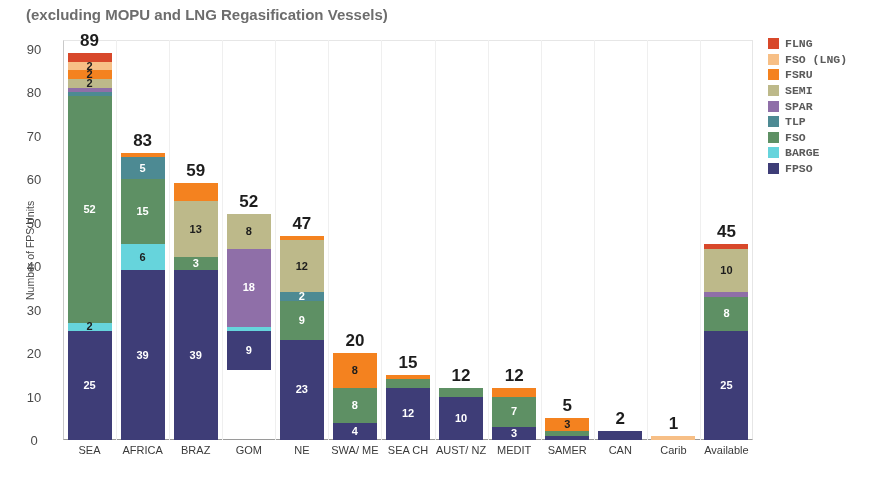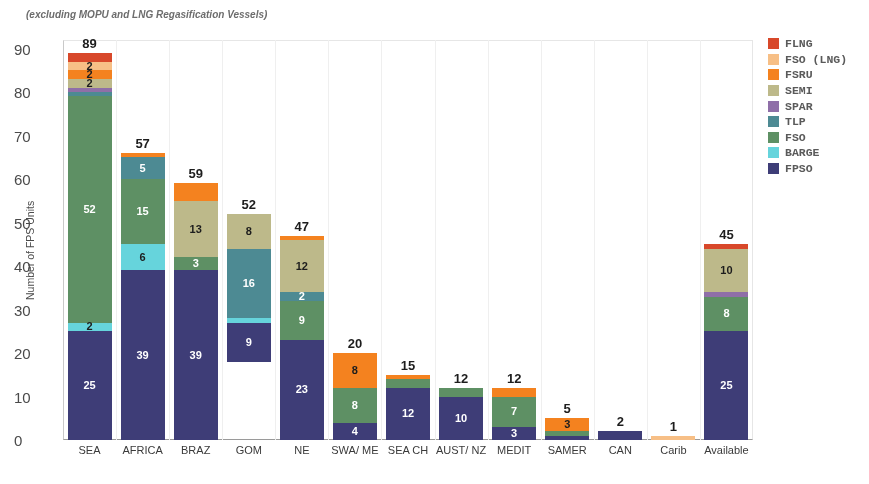--- a/index.html
+++ b/index.html
@@ -6,51 +6,51 @@
   body{
     width:869px;height:484px;overflow:hidden;
     font-family:"Liberation Sans", sans-serif;
     color:#3a3a3a;
   }
   .page{position:relative;width:869px;height:484px;}
 
   
   .title-wrap{position:absolute;left:26px;top:8px;}
   .chart-title{font-size:12.5px;font-weight:bold;color:#3b3b3b;line-height:15px;white-space:nowrap;}
-  .chart-subtitle{font-size:10px;font-weight:bold;color:#6d6d6d;line-height:14px;white-space:nowrap;font-style:italic;}
+  .chart-subtitle{font-size:15px;font-weight:bold;color:#6d6d6d;line-height:14px;white-space:nowrap;}
 
   
   .plot-frame{
     position:absolute;left:63px;top:40px;width:690px;height:400px;
     border-left:1px solid #c9c9c9;border-right:1px solid #e6e6e6;
     border-top:1px solid #e6e6e6;border-bottom:1px solid #9a9a9a;
     box-sizing:border-box;background:#ffffff;
   }
   
   .vsep{position:absolute;top:0;bottom:0;width:1px;background:#efefef;}
 
   .ylabel{
     position:absolute;left:-2px;top:198px;
     transform:rotate(-90deg);transform-origin:left top;
     font-size:10.5px;color:#4a4a4a;white-space:nowrap;
   }
-  .ytick{position:absolute;right:757px;font-size:15px;color:#4a4a4a;text-align:left;width:40px;}
+  .ytick{position:absolute;right:757px;font-size:13px;color:#4a4a4a;text-align:center;width:40px;}
   .ytick span{display:block;transform:translateY(-50%);}
 
   
   .bars{position:absolute;left:63px;top:40px;width:690px;height:400px;}
   .cat{position:absolute;bottom:0;}
   .bar{position:absolute;bottom:0;width:100%;}
   .seg{position:relative;width:100%;display:flex;align-items:center;justify-content:center;box-sizing:border-box;}
   .seglab{font-size:11px;font-weight:bold;line-height:1;pointer-events:none;}
   .seglab.dark{color:#1d1d1d;}
   .seglab.light{color:#ffffff;}
   .total{
     position:absolute;width:100%;text-align:center;
-    font-size:13px;font-weight:bold;color:#1d1d1d;
+    font-size:17px;font-weight:bold;color:#1d1d1d;
   }
   .xlab{
     position:absolute;top:404px;width:100%;text-align:center;
     font-size:11px;color:#3a3a3a;white-space:nowrap;
   }
 
   
   .legend{position:absolute;left:768px;top:36px;font-family:Liberation Mono, monospace;}
   .legend-row{display:flex;align-items:center;height:15.6px;}
   .swatch{width:11px;height:11px;margin-right:6px;flex:none;}
@@ -139,21 +139,21 @@
           <div class="seg" style="height: 65.2174px; background: rgb(94, 144, 100);">
             <span class="seglab light">15</span>
           </div>
           <div class="seg" style="height: 26.087px; background: rgb(102, 212, 220);">
             <span class="seglab dark">6</span>
           </div>
           <div class="seg" style="height: 169.565px; background: rgb(62, 61, 119);">
             <span class="seglab light">39</span>
           </div>
         </div>
-        <div class="total" style="bottom: 288.957px;">57</div>
+        <div class="total" style="bottom: 288.957px;">83</div>
         <div class="xlab" style="width: 73.0769px; left: -14.5385px;">AFRICA</div>
       </div>
       <div class="vsep" style="left: 106.154px;"></div>
       <div class="cat" style="left: 110.692px; width: 44px; height: 400px;">
         <div class="bar" style="height: 256.522px;">
           <div class="seg" style="height: 17.3913px; background: rgb(244, 130, 31);"></div>
           <div class="seg" style="height: 56.5217px; background: rgb(189, 185, 138); align-items: center;">
             <span class="seglab dark">13</span>
           </div>
           <div class="seg" style="height: 13.0435px; background: rgb(94, 144, 100);">
@@ -165,22 +165,22 @@
         </div>
         <div class="total" style="bottom: 258.522px;">59</div>
         <div class="xlab" style="width: 73.0769px; left: -14.5385px;">BRAZ</div>
       </div>
       <div class="vsep" style="left: 159.231px;"></div>
       <div class="cat" style="left: 163.769px; width: 44px; height: 400px;">
         <div class="bar" style="height: 226.087px;">
           <div class="seg" style="height: 34.7826px; background: rgb(189, 185, 138);">
             <span class="seglab dark">8</span>
           </div>
-          <div class="seg" style="height: 69.5652px; background: rgb(77, 138, 147);">
-            <span class="seglab light">16</span>
+          <div class="seg" style="height: 78.2609px; background: rgb(143, 111, 168);">
+            <span class="seglab light">18</span>
           </div>
           <div class="seg" style="height: 4.34783px; background: rgb(102, 212, 220);"></div>
           <div class="seg" style="height: 39.1304px; background: rgb(62, 61, 119);">
             <span class="seglab light">9</span>
           </div>
         </div>
         <div class="total" style="bottom: 228.087px;">52</div>
         <div class="xlab" style="width: 73.0769px; left: -14.5385px;">GOM</div>
       </div>
       <div class="vsep" style="left: 212.308px;"></div>

